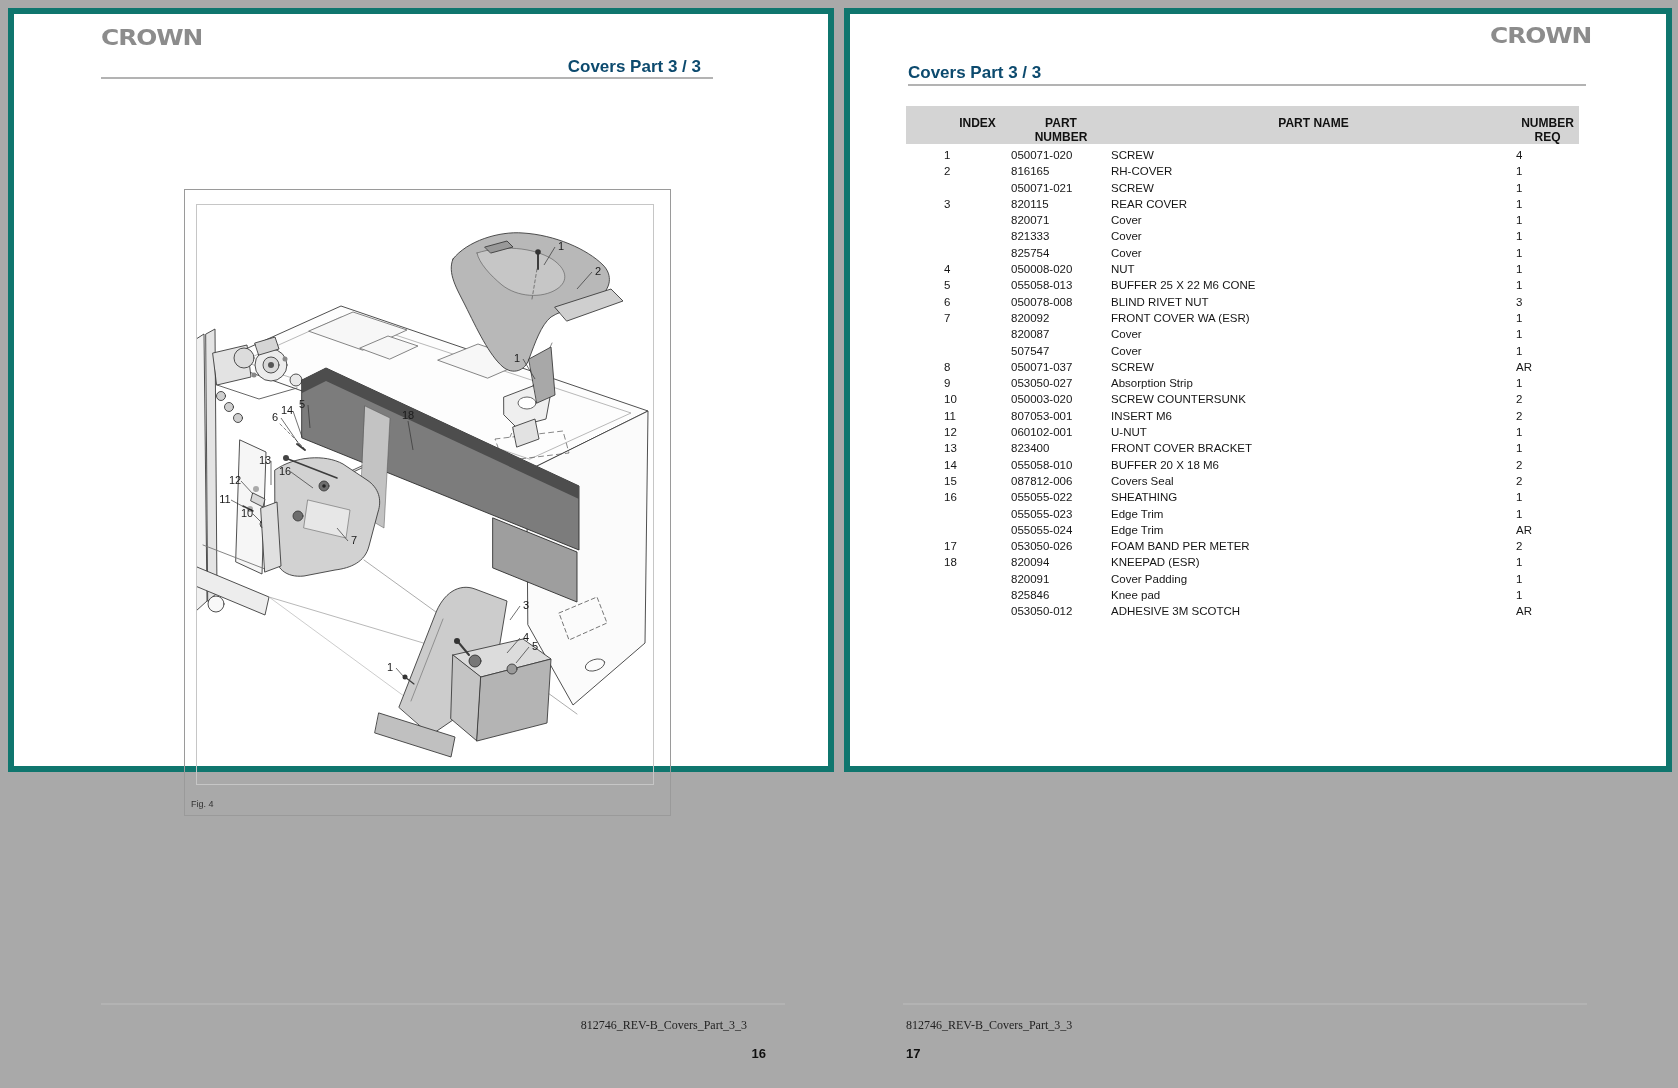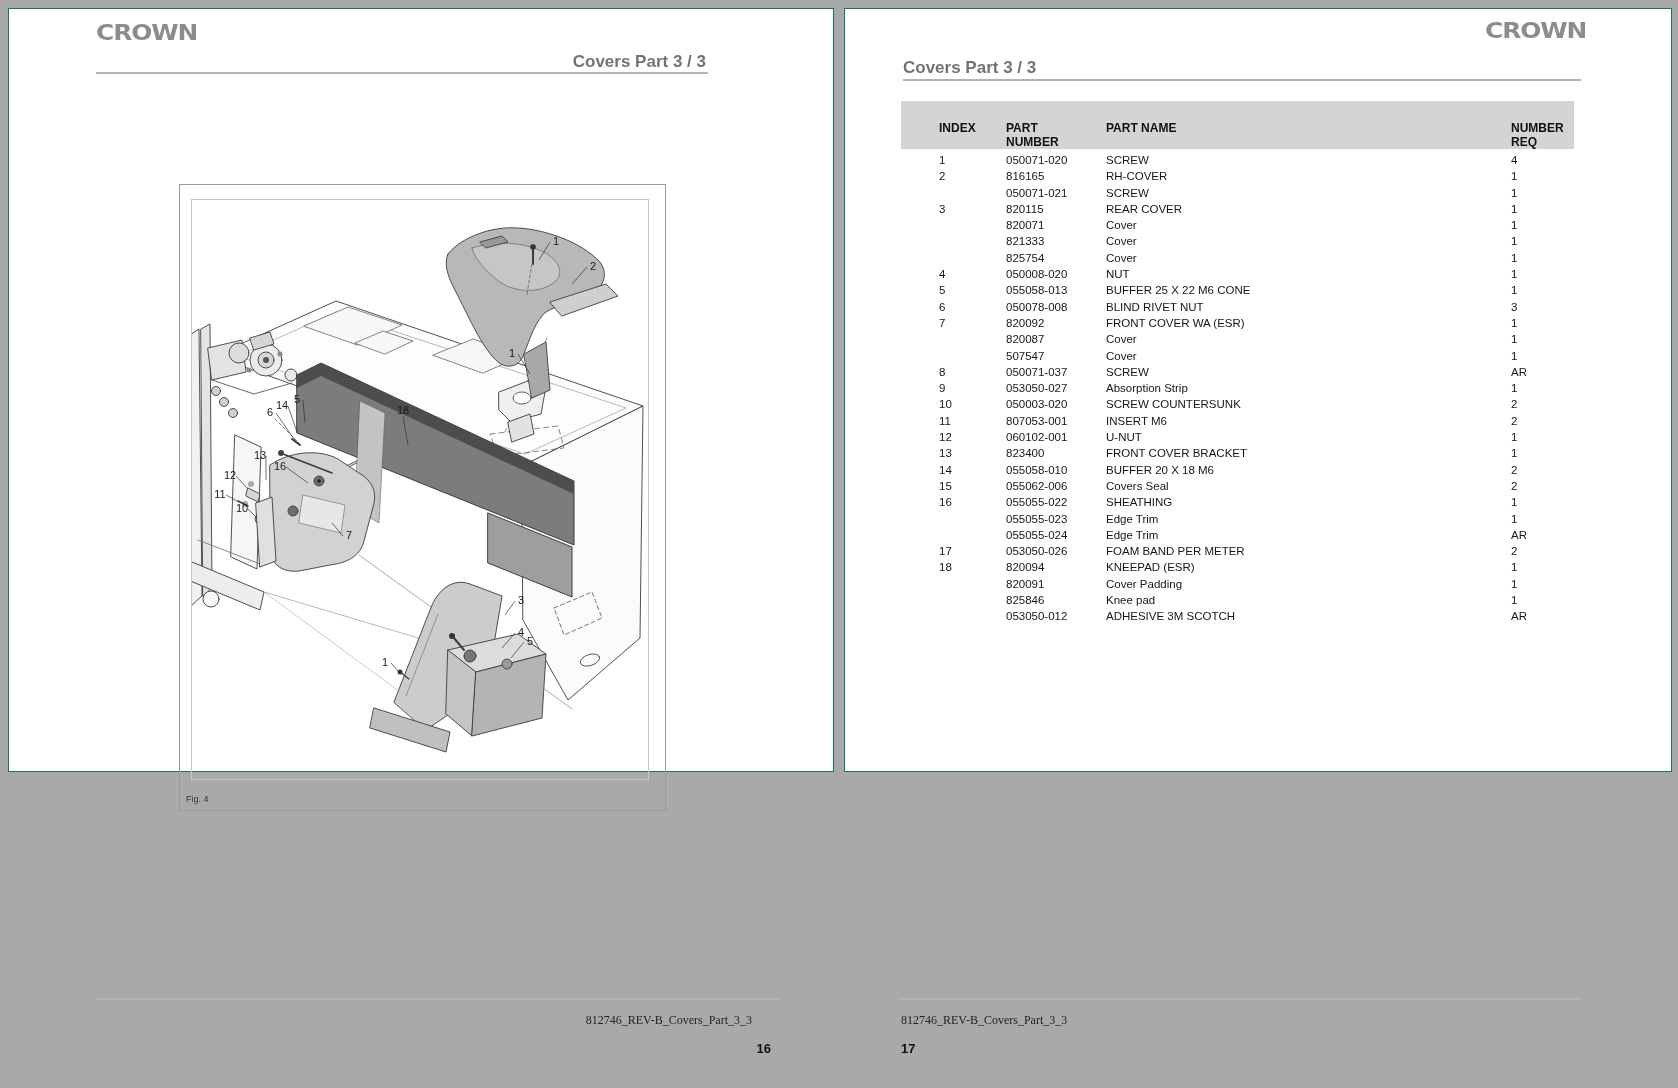--- a/index.html
+++ b/index.html
@@ -2,30 +2,30 @@
 <html><head>
 <meta charset="utf-8">
 <style>
   html,body{margin:0;padding:0;}
   body{
     width:1678px;height:1088px;position:relative;overflow:hidden;
     background:#a9a9a9;
     font-family:"Liberation Sans",sans-serif;
   }
   .page{position:absolute;top:8px;height:764px;background:#ffffff;
-    border:1px solid #0f766e;box-sizing:border-box;}
+    border:6px solid #0f766e;box-sizing:border-box;}
   .page-left{left:8px;width:826px;}
   .page-right{left:844px;width:828px;}
 
   .logo{font-family:"DejaVu Sans",sans-serif;font-weight:bold;color:#8c8c8c;
     font-size:23px;letter-spacing:-1px;transform:scale(1.08,0.92);transform-origin:left top;}
   .logo-left{position:absolute;left:87px;top:12px;}
   .logo-right{position:absolute;left:640px;top:10px;}
 
-  .title{font-size:17px;font-weight:bold;color:#737373;white-space:nowrap;}
+  .title{font-size:17px;font-weight:bold;color:#0c4a6e;white-space:nowrap;}
   .title-left{position:absolute;right:127px;top:43px;}
   .title-right{position:absolute;left:58px;top:49px;}
 
   .rule{position:absolute;background:#b3b3b3;height:2px;}
   .rule-header-left{left:87px;top:63px;width:612px;}
   .rule-header-right{left:58px;top:70px;width:678px;}
   .rule-footer-left{left:87px;top:989px;width:684px;}
   .rule-footer-right{left:53px;top:989px;width:684px;}
 
   .footer-text{font-size:12px;color:#222;white-space:nowrap;font-family:Liberation Serif, serif;}
@@ -40,21 +40,21 @@
     border:1px solid #9a9a9a;}
   .fig-frame-inner{position:absolute;left:182px;top:190px;width:456px;height:579px;
     border:1px solid #c6c6c6;overflow:hidden;}
   .fig-frame-inner svg{display:block;width:456px;height:579px;}
   .fig-label{position:absolute;left:177px;top:785px;font-size:9px;color:#333;}
 
   
   .parts-table{position:absolute;left:56px;top:92px;width:673px;}
   .thead{display:grid;grid-template-columns:105px 100px 405px 1fr;
     background:#d4d4d4;min-height:31px;box-sizing:border-box;
-    padding-top:20px;align-items:start;}
+    padding-top:10px;align-items:start;text-align:center;}
   .hcell{font-size:12px;font-weight:bold;line-height:14px;color:#111;white-space:pre-line;}
   .hcell.h0{padding-left:38px;}
   .tbody{margin-top:3px;}
   .trow{display:grid;grid-template-columns:105px 100px 405px 1fr;height:16.3px;}
   .tcell{font-size:11.5px;line-height:16.3px;color:#161616;white-space:nowrap;}
   .tcell.c0{padding-left:38px;}
 
   .callout{font-size:11px;fill:#1a1a1a;text-anchor:middle;stroke:none;
     font-family:"Liberation Sans",sans-serif;}
 </style>
@@ -342,21 +342,21 @@
             <div class="tcell c3">1</div>
           </div>
           <div class="trow">
             <div class="tcell c0">14</div>
             <div class="tcell c1">055058-010</div>
             <div class="tcell c2">BUFFER 20 X 18 M6</div>
             <div class="tcell c3">2</div>
           </div>
           <div class="trow">
             <div class="tcell c0">15</div>
-            <div class="tcell c1">055062-006</div>
+            <div class="tcell c1">087812-006</div>
             <div class="tcell c2">Covers Seal</div>
             <div class="tcell c3">2</div>
           </div>
           <div class="trow">
             <div class="tcell c0">16</div>
             <div class="tcell c1">055055-022</div>
             <div class="tcell c2">SHEATHING</div>
             <div class="tcell c3">1</div>
           </div>
           <div class="trow">

